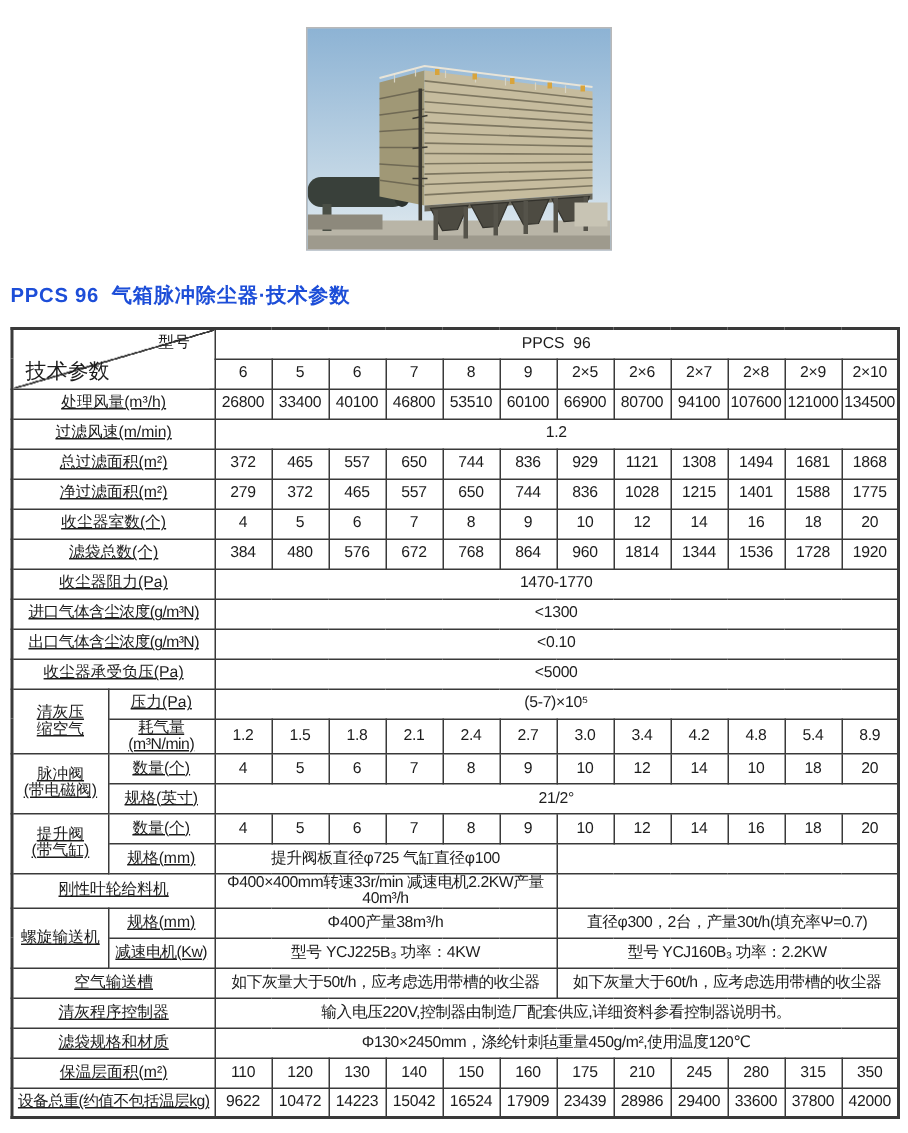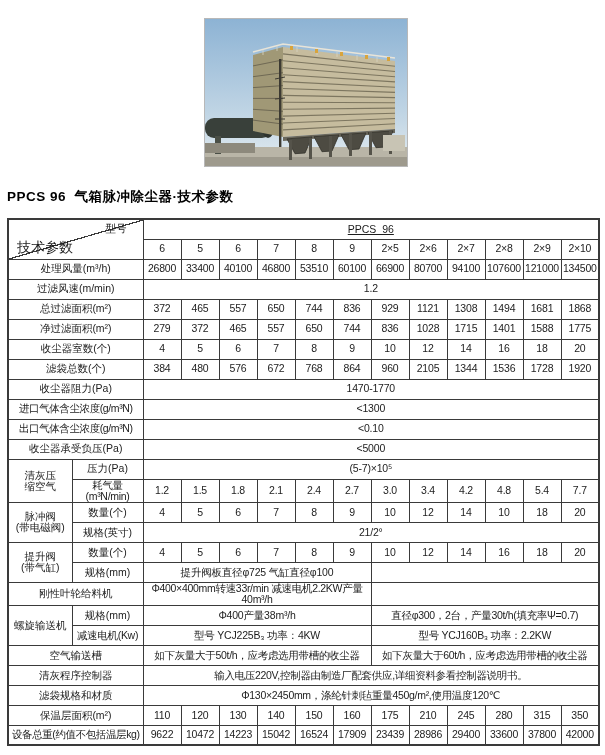--- a/index.html
+++ b/index.html
@@ -1,32 +1,32 @@
 <!DOCTYPE html>
 <html><head>
 <meta charset="utf-8">
 <style>
   html,body{margin:0;padding:0;}
   body{width:605px;height:755px;background:#ffffff;position:relative;
        font-family:"Liberation Sans","DejaVu Sans",sans-serif;color:#1c1c1c;}
   .photo-wrap{position:absolute;left:204px;top:18px;width:202px;height:147px;
        border:1px solid #b8b8b8;overflow:hidden;background:#9dbcd8;}
   .page-title{position:absolute;left:7px;top:188px;font-size:13.5px;font-weight:bold;
-       color:#000000;letter-spacing:0.5px;white-space:pre;}
+       color:#1d4ed8;letter-spacing:0.5px;white-space:pre;}
   table.spec{position:absolute;left:7px;top:218px;width:590px;height:527px;
        border-collapse:collapse;table-layout:fixed;border:2px solid #3a3a3a;}
   table.spec tr{height:20px;}
   table.spec td{border:1px solid #3a3a3a;text-align:center;vertical-align:middle;
        font-size:10.5px;padding:0 1px;overflow:hidden;line-height:1.05;}
   td.val{letter-spacing:-0.2px;}
   td.val-sm{font-size:9.3px;letter-spacing:-0.3px;}
-  td.lbl{font-size:10.3px;}
+  td.lbl{font-size:10.3px;text-decoration:underline;}
   td.lbl-sm{font-size:9px;letter-spacing:-0.4px;margin-left:24px;}
   td.sub-sm{font-size:8px;letter-spacing:-0.3px;}
-  td.series{font-size:11px;white-space:pre;font-weight:normal;text-decoration:underline;}
+  td.series{font-size:11px;white-space:pre;font-weight:normal;}
   td.diag{position:relative;padding:0;
      background-image:linear-gradient(to bottom right,
         transparent calc(50% - 0.6px), #3a3a3a calc(50% - 0.6px),
         #3a3a3a calc(50% + 0.6px), transparent calc(50% + 0.6px));margin-left:17px;}
   .c-tr{position:absolute;top:3px;right:16px;font-size:10.5px;}
   .c-bl{position:absolute;bottom:4px;left:8px;font-size:14px;}
 </style>
 </head>
 <body>
 
@@ -200,21 +200,21 @@
       <tr>
         <td class="lbl" colspan="2">净过滤面积(m²)</td>
         <td class="val">279</td>
         <td class="val">372</td>
         <td class="val">465</td>
         <td class="val">557</td>
         <td class="val">650</td>
         <td class="val">744</td>
         <td class="val">836</td>
         <td class="val">1028</td>
-        <td class="val">1715</td>
+        <td class="val">1215</td>
         <td class="val">1401</td>
         <td class="val">1588</td>
         <td class="val">1775</td>
       </tr>
       <tr>
         <td class="lbl" colspan="2">收尘器室数(个)</td>
         <td class="val">4</td>
         <td class="val">5</td>
         <td class="val">6</td>
         <td class="val">7</td>
@@ -229,21 +229,21 @@
       </tr>
       <tr>
         <td class="lbl" colspan="2">滤袋总数(个)</td>
         <td class="val">384</td>
         <td class="val">480</td>
         <td class="val">576</td>
         <td class="val">672</td>
         <td class="val">768</td>
         <td class="val">864</td>
         <td class="val">960</td>
-        <td class="val">2105</td>
+        <td class="val">1814</td>
         <td class="val">1344</td>
         <td class="val">1536</td>
         <td class="val">1728</td>
         <td class="val">1920</td>
       </tr>
       <tr>
         <td class="lbl" colspan="2">收尘器阻力(Pa)</td>
         <td class="val" colspan="12">1470-1770</td>
       </tr>
       <tr>
@@ -269,21 +269,21 @@
         <td class="val">1.5</td>
         <td class="val">1.8</td>
         <td class="val">2.1</td>
         <td class="val">2.4</td>
         <td class="val">2.7</td>
         <td class="val">3.0</td>
         <td class="val">3.4</td>
         <td class="val">4.2</td>
         <td class="val">4.8</td>
         <td class="val">5.4</td>
-        <td class="val">7.7</td>
+        <td class="val">8.9</td>
       </tr>
       <tr>
         <td class="lbl" rowspan="2">脉冲阀<br>(带电磁阀)</td>
         <td class="lbl">数量(个)</td>
         <td class="val">4</td>
         <td class="val">5</td>
         <td class="val">6</td>
         <td class="val">7</td>
         <td class="val">8</td>
         <td class="val">9</td>

